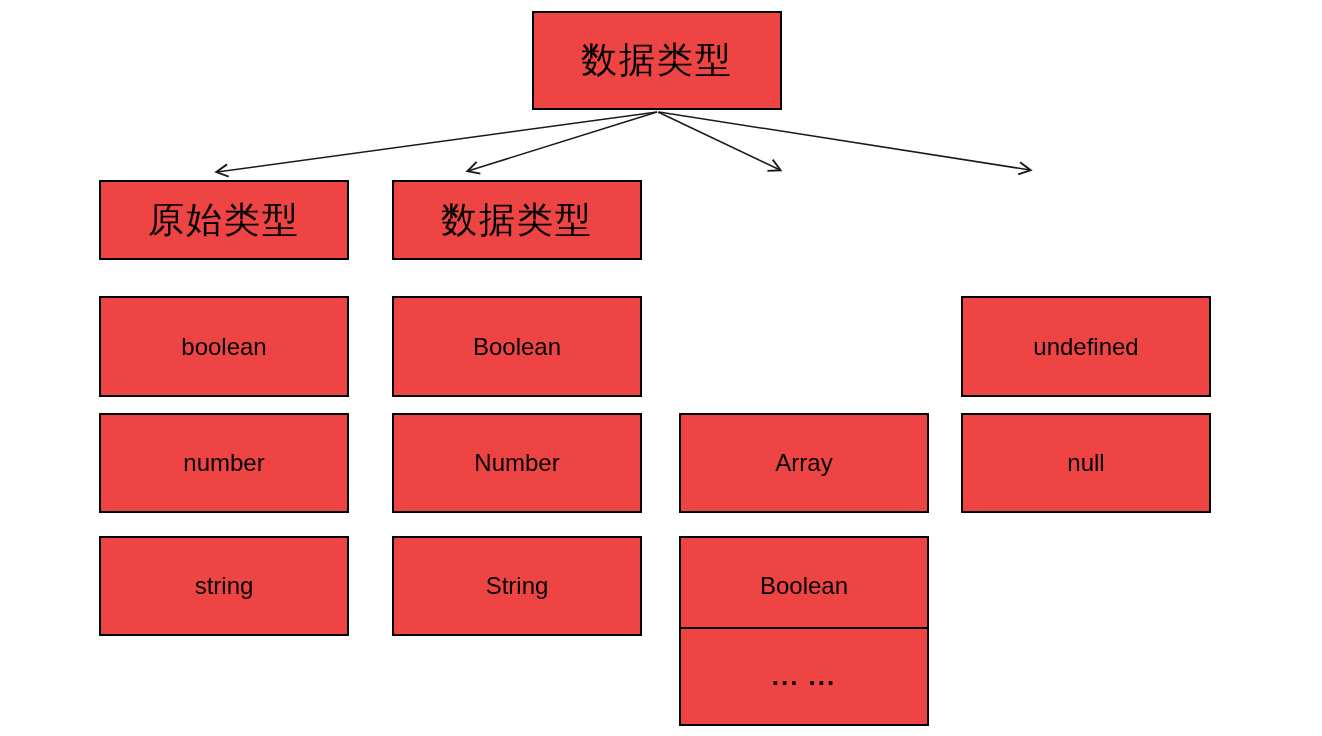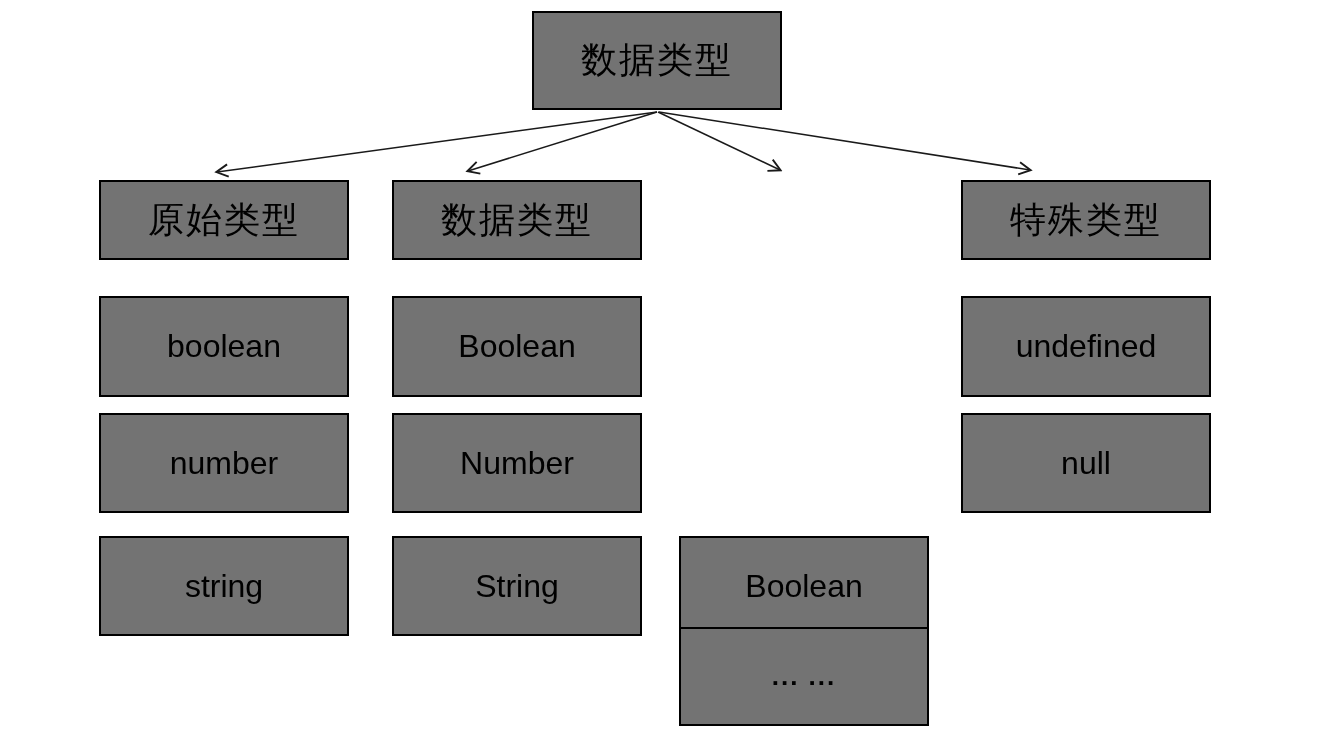--- a/index.html
+++ b/index.html
@@ -13,28 +13,28 @@
     height: 736px;
     background: #ffffff;
     font-family: "Liberation Sans", "DejaVu Sans", sans-serif;
     color: #000000;
     overflow: hidden;
   }
   .box {
     position: absolute;
     box-sizing: border-box;
     border: 2px solid #000000;
-    background: #737373;
+    background: #ef4444;
     display: flex;
     align-items: center;
     justify-content: center;
     text-align: center;
   }
   .cn  { font-size: 36px; letter-spacing: 2px; }
-  .en  { font-size: 32px; }
+  .en  { font-size: 24px; }
   .dots{ font-size: 26px; font-weight: 700; letter-spacing: 2px; }
 
   
   .root { left: 532px; top: 11px; width: 250px; height: 99px; }
 
   
   .c1 { left: 99px;  width: 250px; }
   .c2 { left: 392px; width: 250px; }
   .c3 { left: 679px; width: 250px; }
   .c4 { left: 961px; width: 250px; }
@@ -76,20 +76,20 @@
   <div class="box c1 rH cn">原始类型</div>
   <div class="box c1 r1 en">boolean</div>
   <div class="box c1 r2 en">number</div>
   <div class="box c1 r3 en">string</div>
 
   <div class="box c2 rH cn">数据类型</div>
   <div class="box c2 r1 en">Boolean</div>
   <div class="box c2 r2 en">Number</div>
   <div class="box c2 r3 en">String</div>
 
+  <div class="box c3 r2 en">Array</div>
   <div class="box c3 r3 en">Boolean</div>
   <div class="box c3 r4 dots">... ...</div>
 
-  <div class="box c4 rH cn">特殊类型</div>
   <div class="box c4 r2 en">null</div>
   <div class="box c4 r1 en">undefined</div>
 
 </div>
 
 </body></html>

